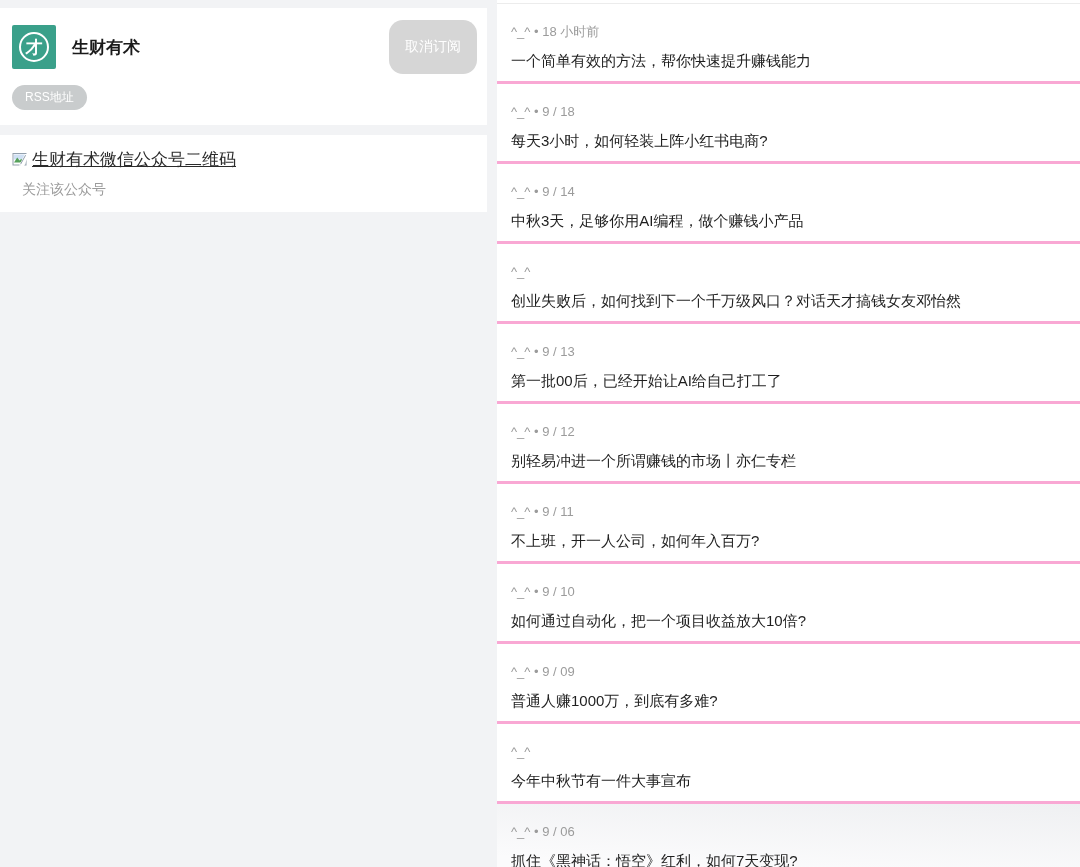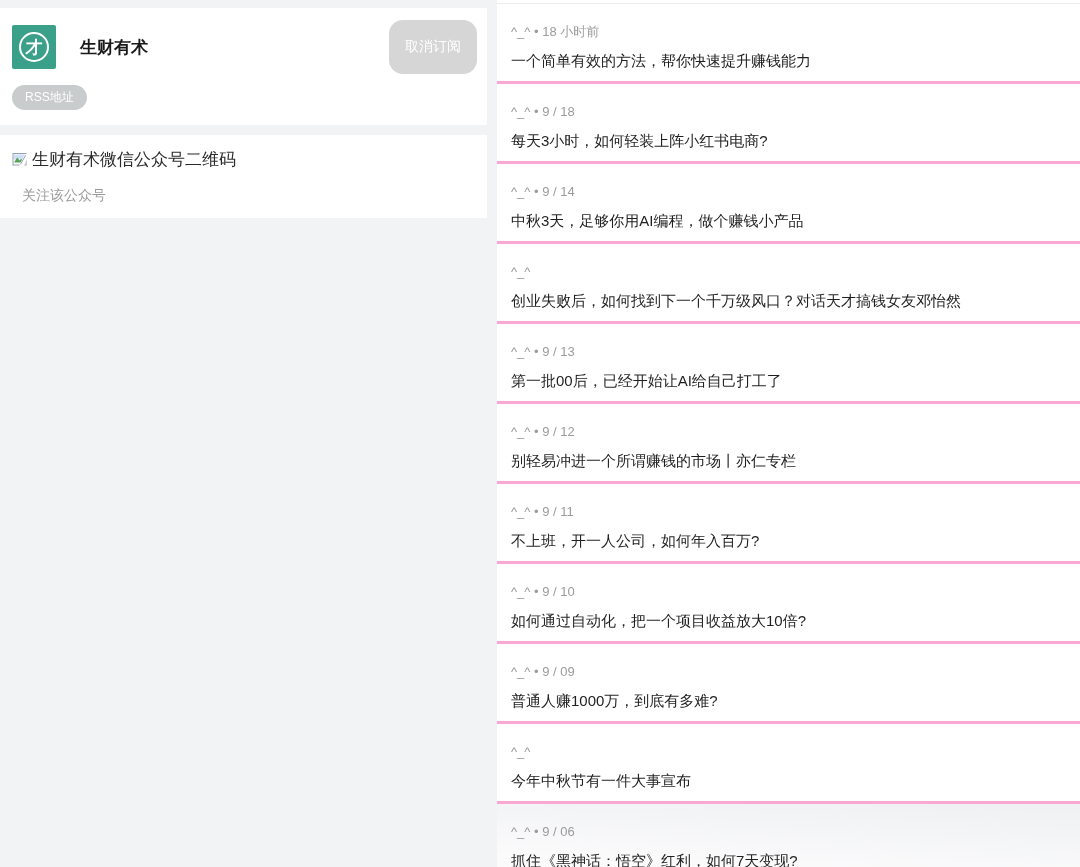--- a/index.html
+++ b/index.html
@@ -39,21 +39,21 @@
     display: flex; align-items: center; justify-content: center;
     color: #ffffff;
     font-size: 17px;
     font-weight: bold;
     line-height: 1;
   }
   .feed-title {
     font-size: 17px;
     font-weight: bold;
     color: #1a1a1a;
-    margin-left: 24px;
+    margin-left: 16px;
     flex: 1 1 auto;
   }
   .pill {
     border: none;
     color: #ffffff;
     border-radius: 14px;
     font-family: inherit;
     cursor: pointer;
     display: inline-block;
   }
@@ -72,24 +72,25 @@
   }
   .qr-card {
     margin-top: 10px;
     padding: 13px 12px;
   }
   .qr-line {
     display: flex;
     align-items: center;
     font-size: 17px;
     color: #2b2b2b;
+    text-decoration: underline;
   }
   .broken-icon { display: inline-flex; margin-right: 2px; flex: 0 0 auto; }
   .qr-caption {
-    margin-top: 16px;
+    margin-top: 10px;
     margin-left: 10px;
     font-size: 14px;
     color: #9b9b9b;
   }
 
   
   .right {
     flex: 1 1 auto;
     background: #ffffff;
     margin-top: 3px;

